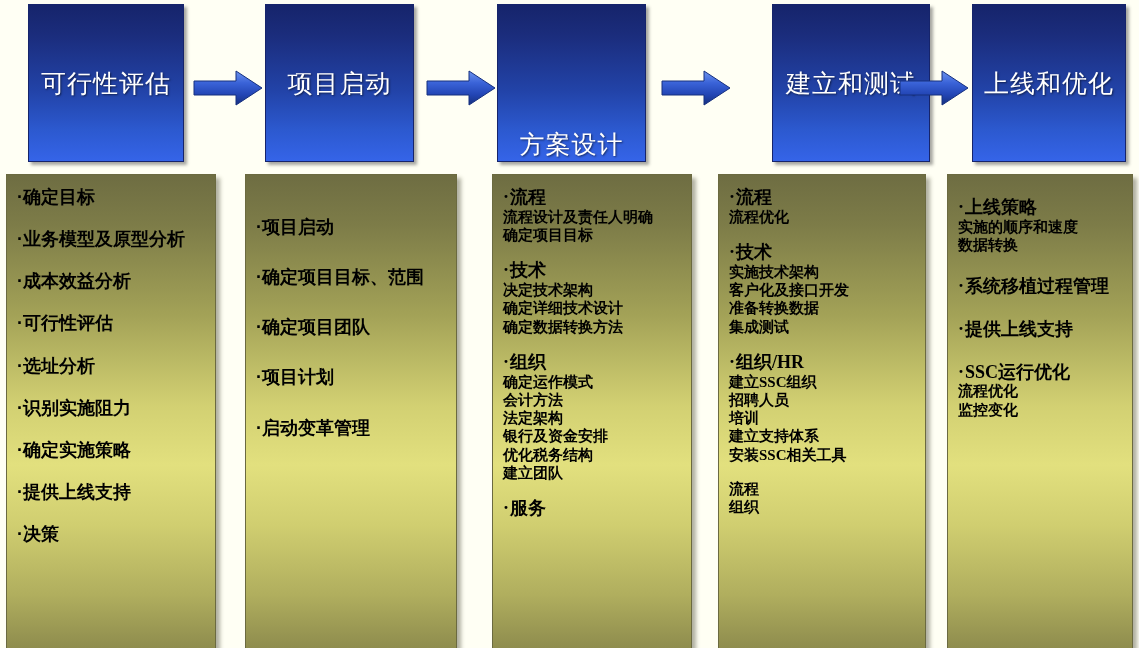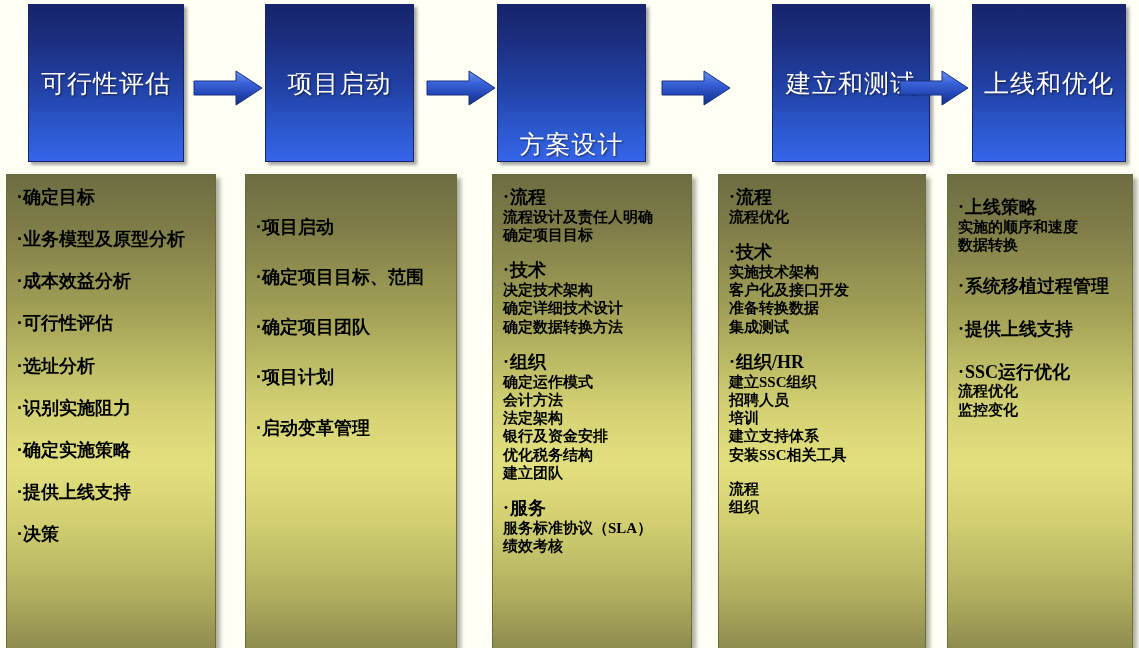--- a/index.html
+++ b/index.html
@@ -218,24 +218,20 @@
         <li>确定运作模式</li>
         <li>会计方法</li>
         <li>法定架构</li>
         <li>银行及资金安排</li>
         <li>优化税务结构</li>
         <li>建立团队</li>
       </ul>
     </div>
     <div class="group">
       <div class="group-title">服务</div>
-      <ul class="group-sub">
-        <li>服务标准协议（SLA）</li>
-        <li>绩效考核</li>
-      </ul>
     </div>
   </div>
 
   <div class="panel panel-4" style="left:718px; width:208px;">
     <div class="group">
       <div class="group-title">流程</div>
       <ul class="group-sub">
         <li>流程优化</li>
       </ul>
     </div>

